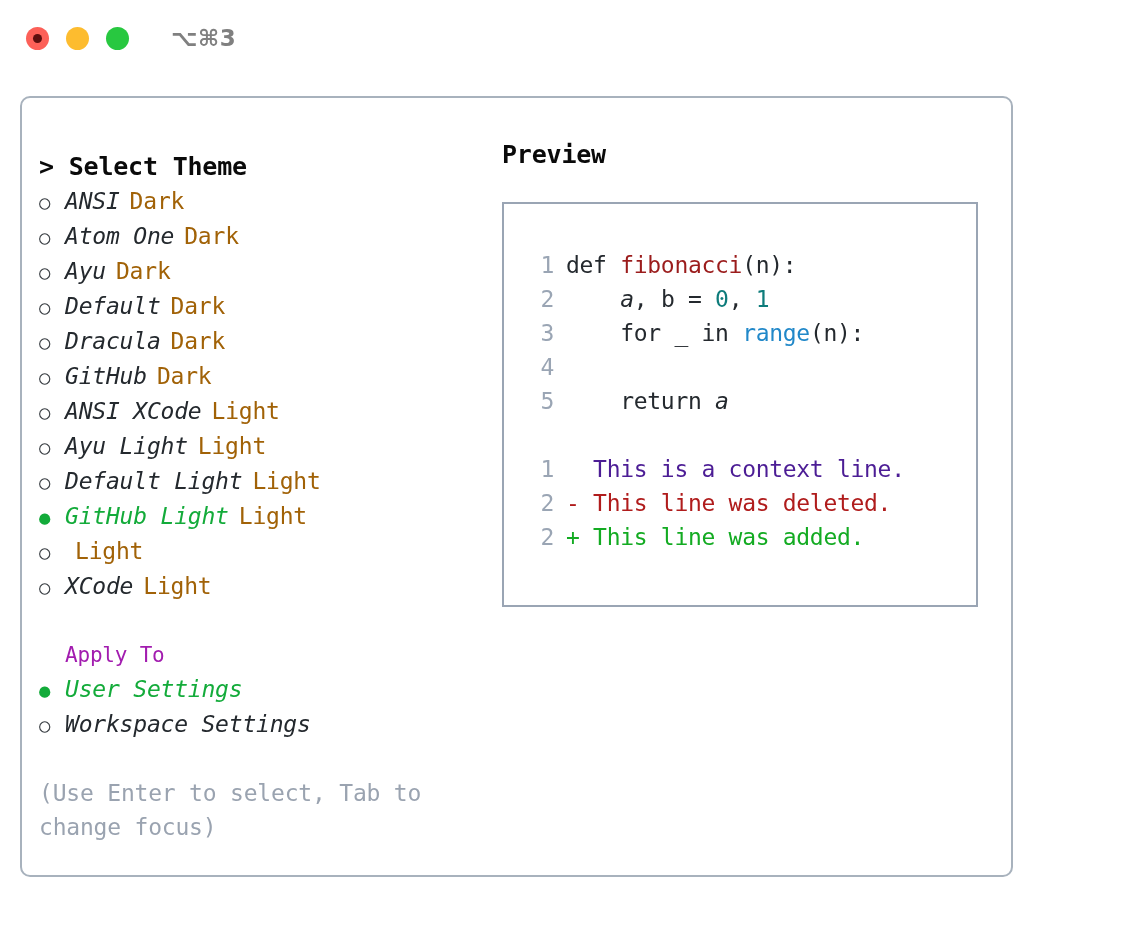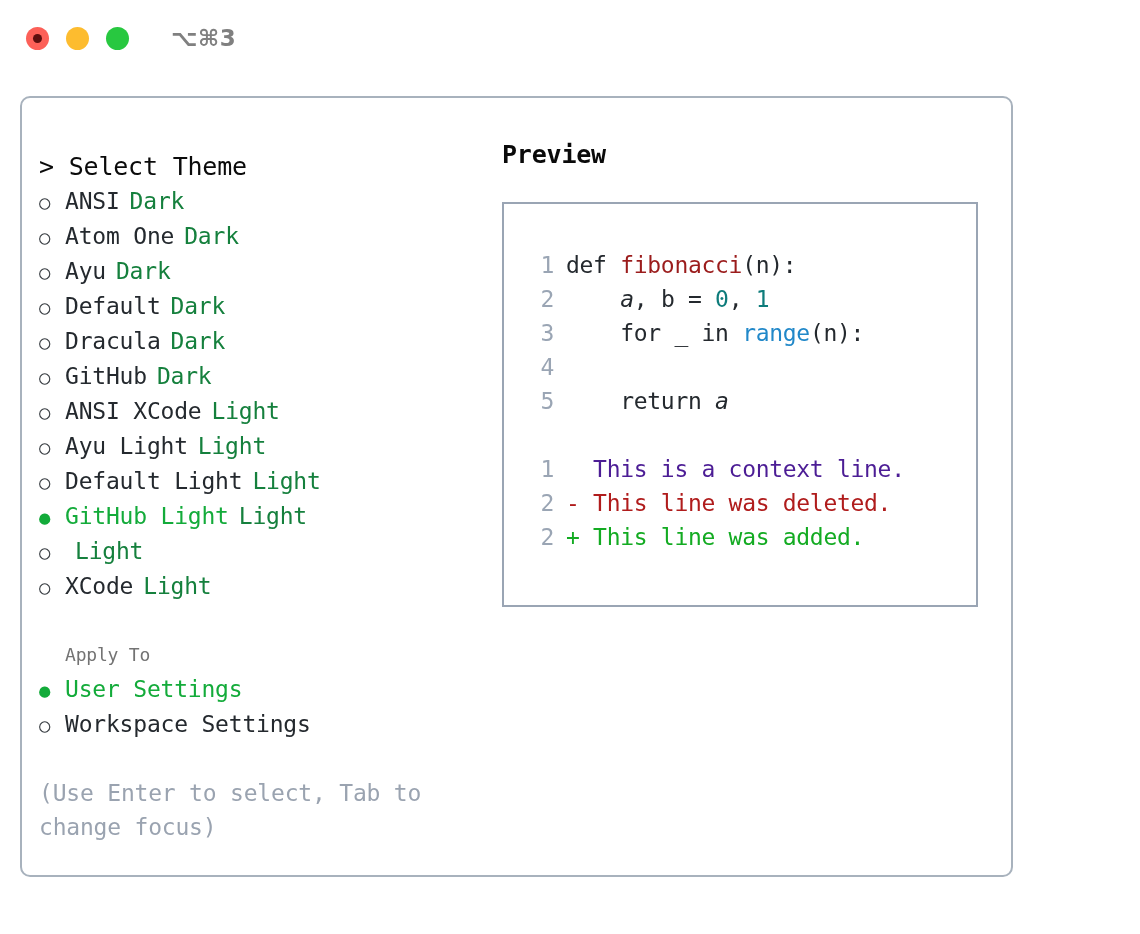--- a/index.html
+++ b/index.html
@@ -90,21 +90,21 @@
   
   .left-col {
     position: absolute;
     left: 17px;
     top: 52px;
     width: 430px;
   }
 
   .section-header {
     font-size: 25px;
-    font-weight: normal;
+    font-weight: bold;
     color: #0a0a0a;
     line-height: 34px;
     white-space: pre;
     letter-spacing: -0.2px;
   }
 
   .opt-row {
     display: flex;
     align-items: baseline;
     line-height: 34px;
@@ -113,32 +113,32 @@
     letter-spacing: -0.2px;
   }
   .marker {
     width: 26px;
     flex: none;
     font-size: 19px;
     color: #3a3f44;
     line-height: 34px;
   }
   .marker.on { color: #13ab3a; }
-  .opt-label { color: #24292e; }
+  .opt-label { color: #24292e; font-style: italic; }
   .opt-label.sel { color: #13ab3a; }
   .opt-cat {
-    color: #15803d;
+    color: #a16207;
     margin-left: 10px;
   }
 
   .group-gap { height: 34px; }
 
   .apply-header {
-    font-size: 18px;
-    color: #737373;
+    font-size: 21px;
+    color: #a21caf;
     line-height: 34px;
     padding-left: 26px;
     white-space: pre;
     letter-spacing: -0.2px;
   }
 
   .hint {
     margin-top: 34px;
     font-size: 23px;
     color: #9aa3b0;

